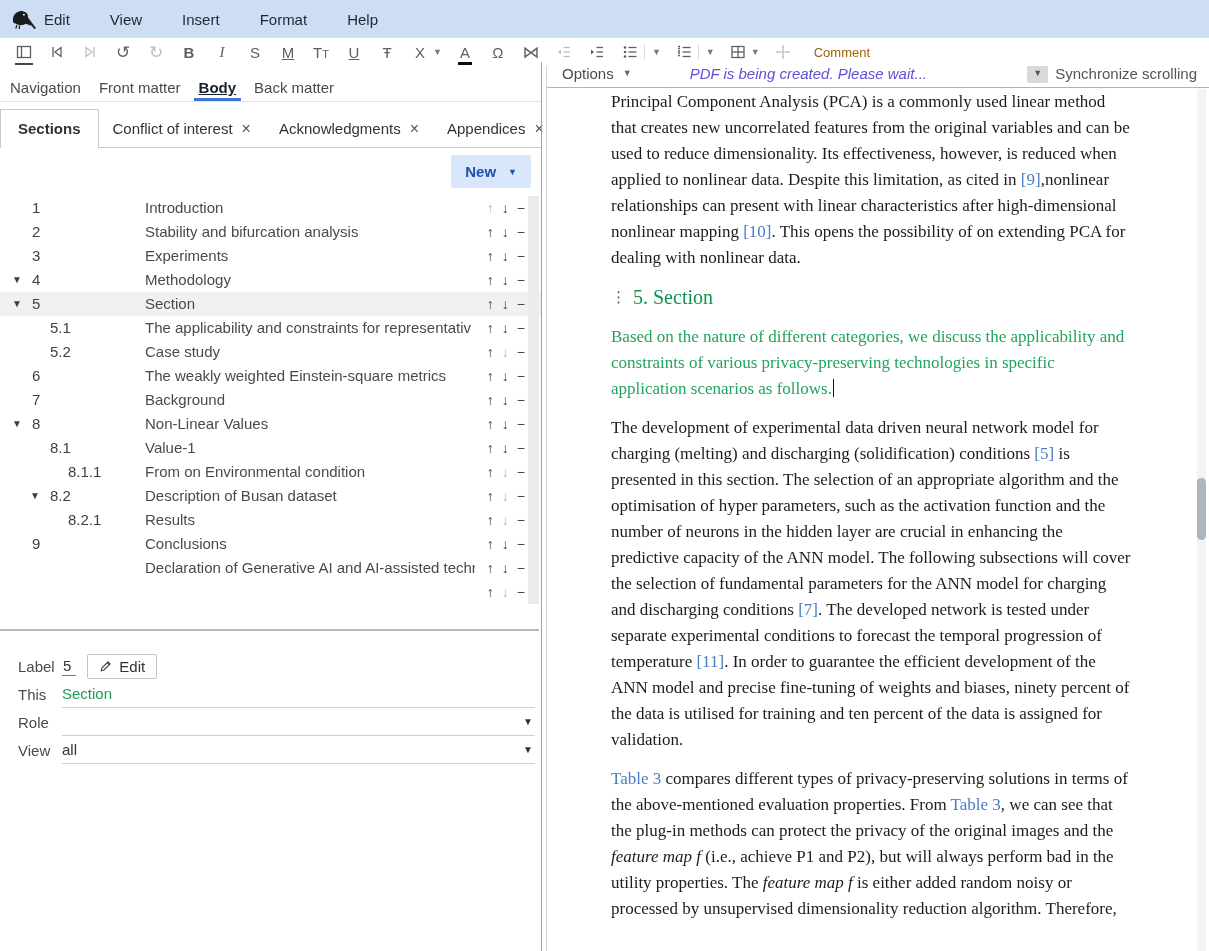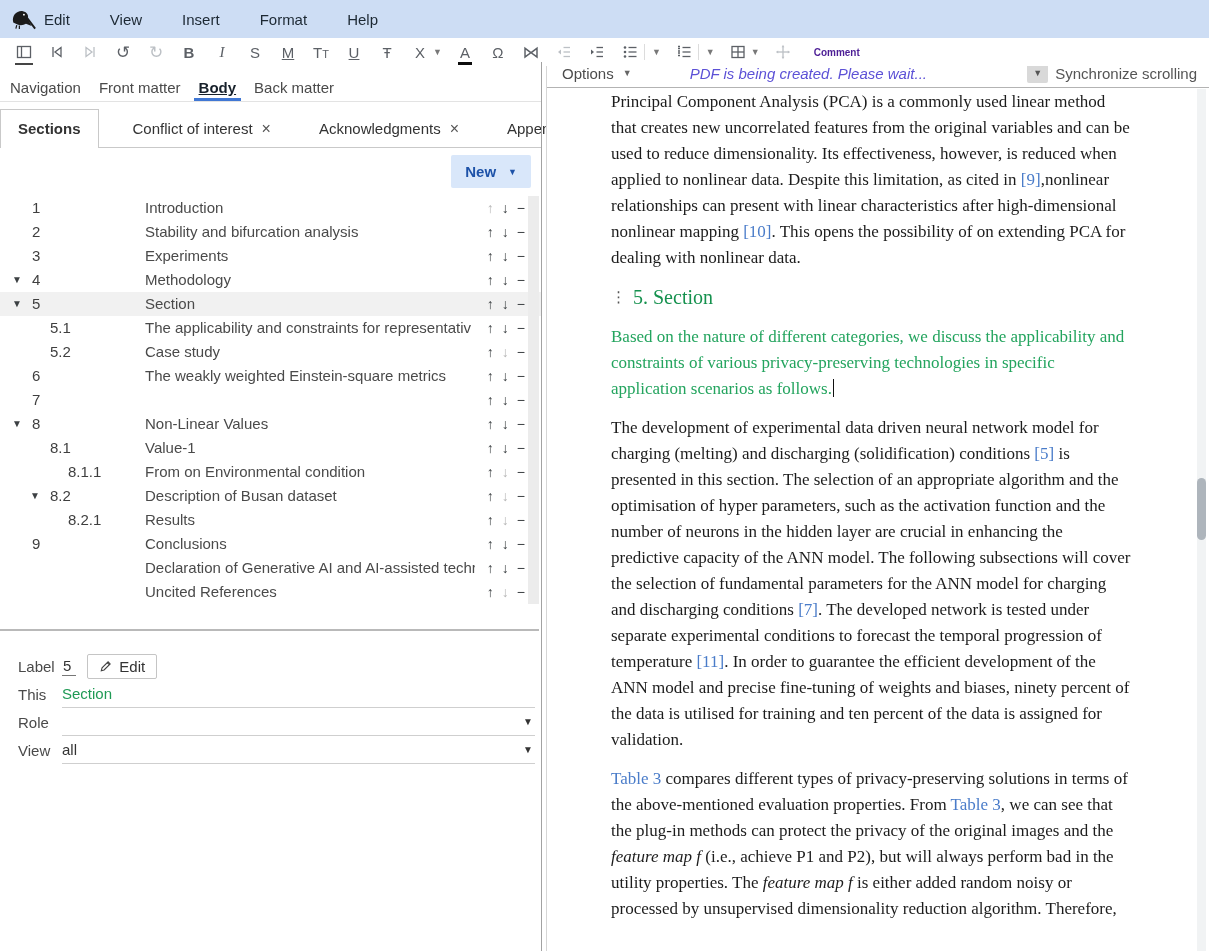--- a/index.html
+++ b/index.html
@@ -23,33 +23,33 @@
   .tbi svg .f { fill:currentColor; stroke:none; }
   .tbi.disabled { color:#bcc0c5; }
   .tbi.active::after { content:""; position:absolute; left:1px; right:1px; bottom:-2px;
     height:2px; background:#454545; }
   .tbi .u { text-decoration:underline; }
   .tbi .big { font-size:17px; }
   .fcwrap { position:relative; }
   .fcbar { position:absolute; left:-2px; right:-2px; bottom:-5px; height:3px; background:#0d0d0d; }
   .ddc { font-size:9px; color:#787878; margin-left:3px; }
   .tsep { width:1px; height:16px; background:#dcdcdc; margin:0 4px; }
-  .comment-label { color:#4c1d95; font-size:10px; margin-left:8px;font-weight:bold; }
+  .comment-label { color:#a16207; font-size:13px; margin-left:8px; }
 
   
   .left-panel { position:absolute; top:74px; left:0; width:541px; bottom:0; background:#fff; }
   .matter-tabs { height:28px; display:flex; align-items:stretch; padding-left:8px; gap:14px;
     border-bottom:1px solid #e3e3e3; font-size:15px; color:#4a4a4a; }
   .mtab { display:flex; align-items:center; position:relative; padding:0 2px; }
   .mtab.active { font-weight:bold; color:#17202a;text-decoration:underline; }
   .mtab.active::after { content:""; position:absolute; left:-3px; right:-3px; bottom:0;
     height:3px; background:#4077d4; }
 
   .section-tabs { height:46px; border-bottom:1px solid #c9c9c9; display:flex;
-    align-items:flex-end; font-size:15px; color:#333;gap:20px; }
+    align-items:flex-end; font-size:15px; color:#333; }
   .stab { display:flex; align-items:center; gap:9px; padding:10px 14px; white-space:nowrap; }
   .stab.active { border:1px solid #c9c9c9; border-bottom:none; background:#fff;
     margin-bottom:-1px; padding:10px 17px 11px 17px; font-weight:bold; }
   .close-x { font-size:16px; color:#555; line-height:1; }
   .add-tab { padding:10px 12px; font-size:17px; color:#444; }
 
   .new-btn { position:absolute; top:81px; right:10px; height:33px; padding:0 14px;
     background:#d9e7fa; color:#1d52a8; font-weight:bold; font-size:15px; border:none;
     border-radius:2px; display:flex; align-items:center; gap:9px; }
   .new-btn .ddc { color:#1d52a8; }
@@ -400,20 +400,21 @@
         <span class="tnum">6</span>
         <span class="ttitle">The weakly weighted Einstein-square metrics</span>
         <span class="tacts">
           <span class="">↑</span>
           <span class="">↓</span>
           <span class="">−</span>
         </span>
       </div>
       <div class="trow lvl1">
         <span class="tnum">7</span>
+        <span class="ttitle">Background</span>
         <span class="tacts">
           <span class="">↑</span>
           <span class="">↓</span>
           <span class="">−</span>
         </span>
       </div>
       <div class="trow lvl1">
         <span class="tcaret">▼</span>
         <span class="tnum">8</span>
         <span class="ttitle">Non-Linear Values</span>
@@ -473,21 +474,20 @@
         <span class="tnum"></span>
         <span class="ttitle">Declaration of Generative AI and AI-assisted techr</span>
         <span class="tacts">
           <span class="">↑</span>
           <span class="">↓</span>
           <span class="">−</span>
         </span>
       </div>
       <div class="trow lvl1">
         <span class="tnum"></span>
-        <span class="ttitle">Uncited References</span>
         <span class="tacts">
           <span class="">↑</span>
           <span class="off">↓</span>
           <span class="">−</span>
         </span>
       </div>
     </div>
   <div class="tree-scrollbar"></div>
   <div class="left-hdivider"></div>
 

